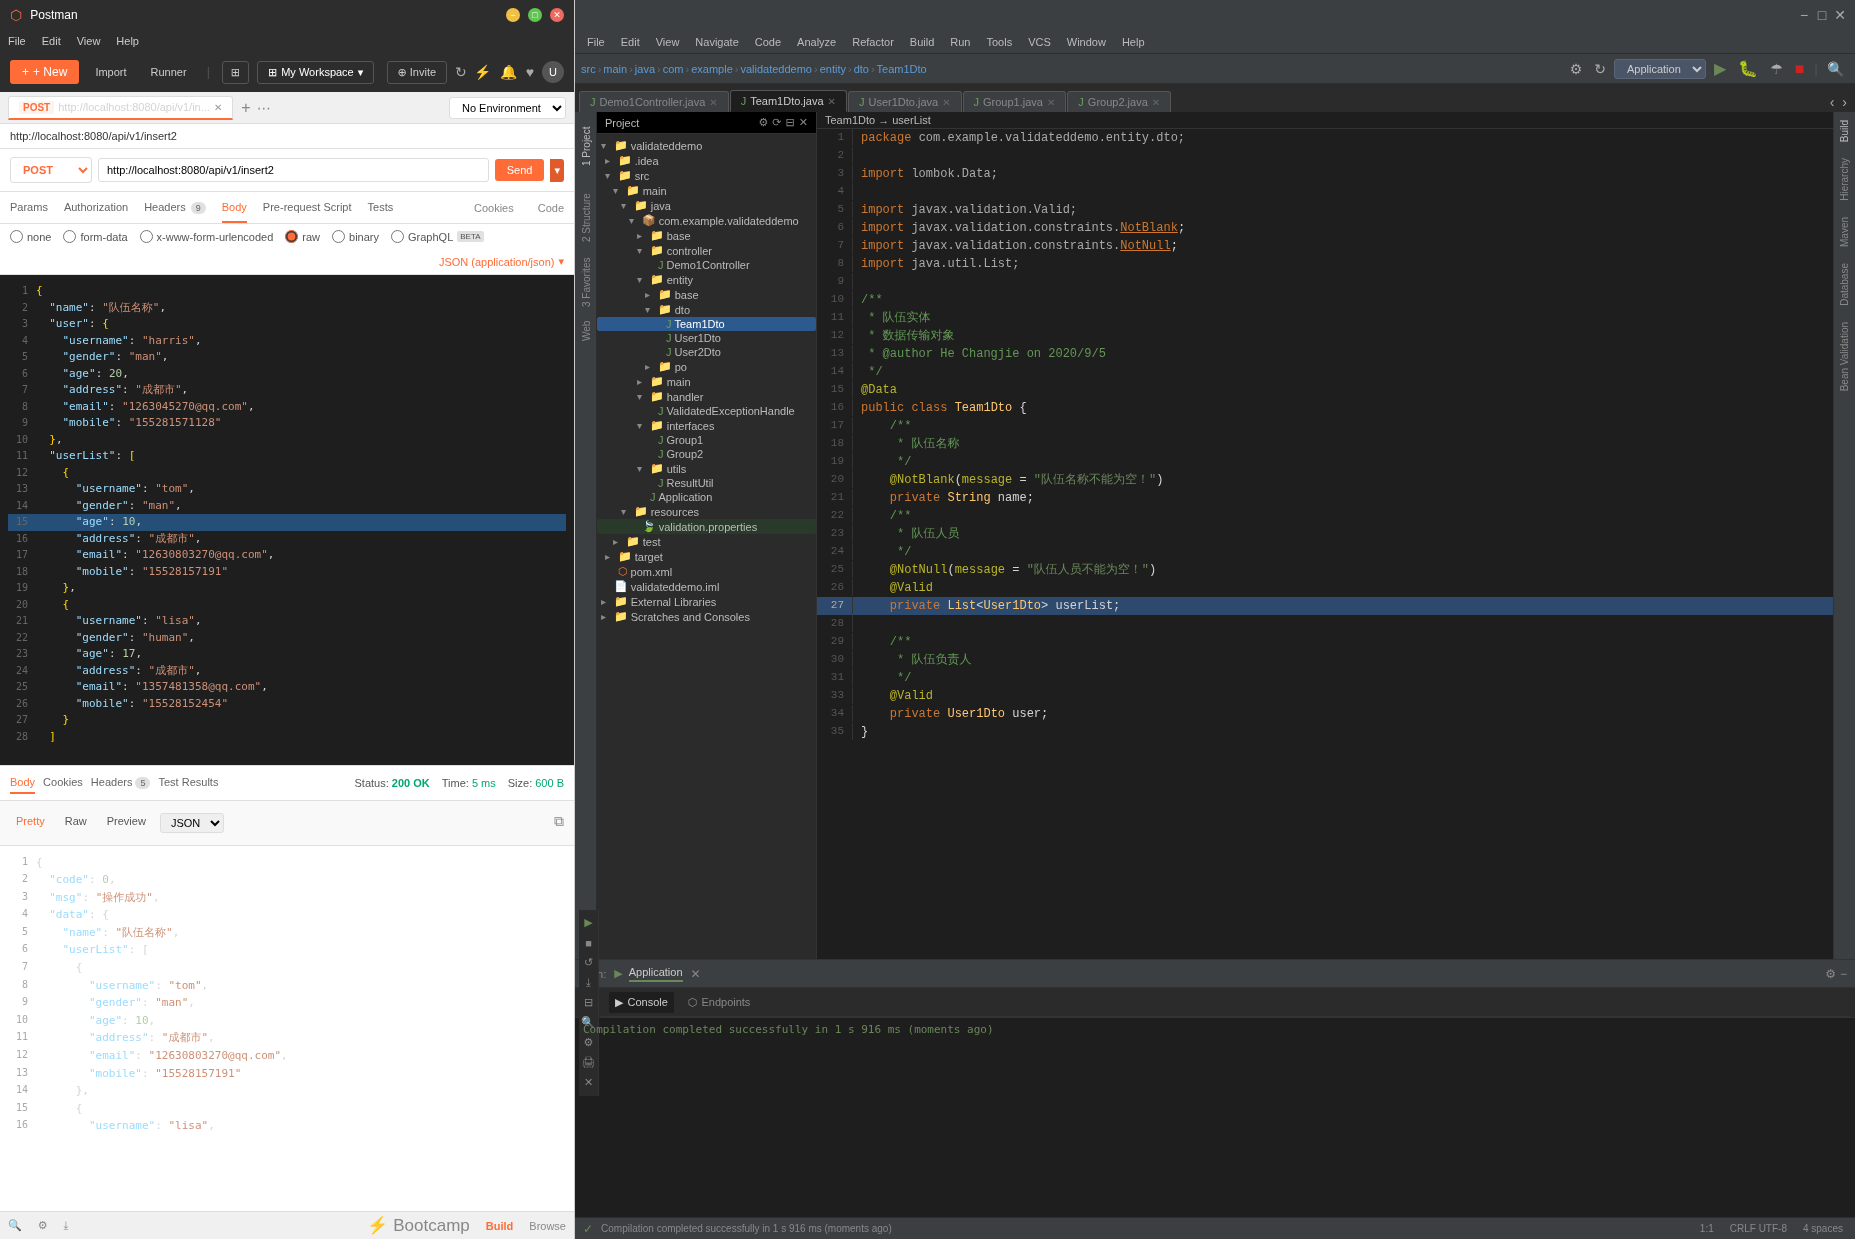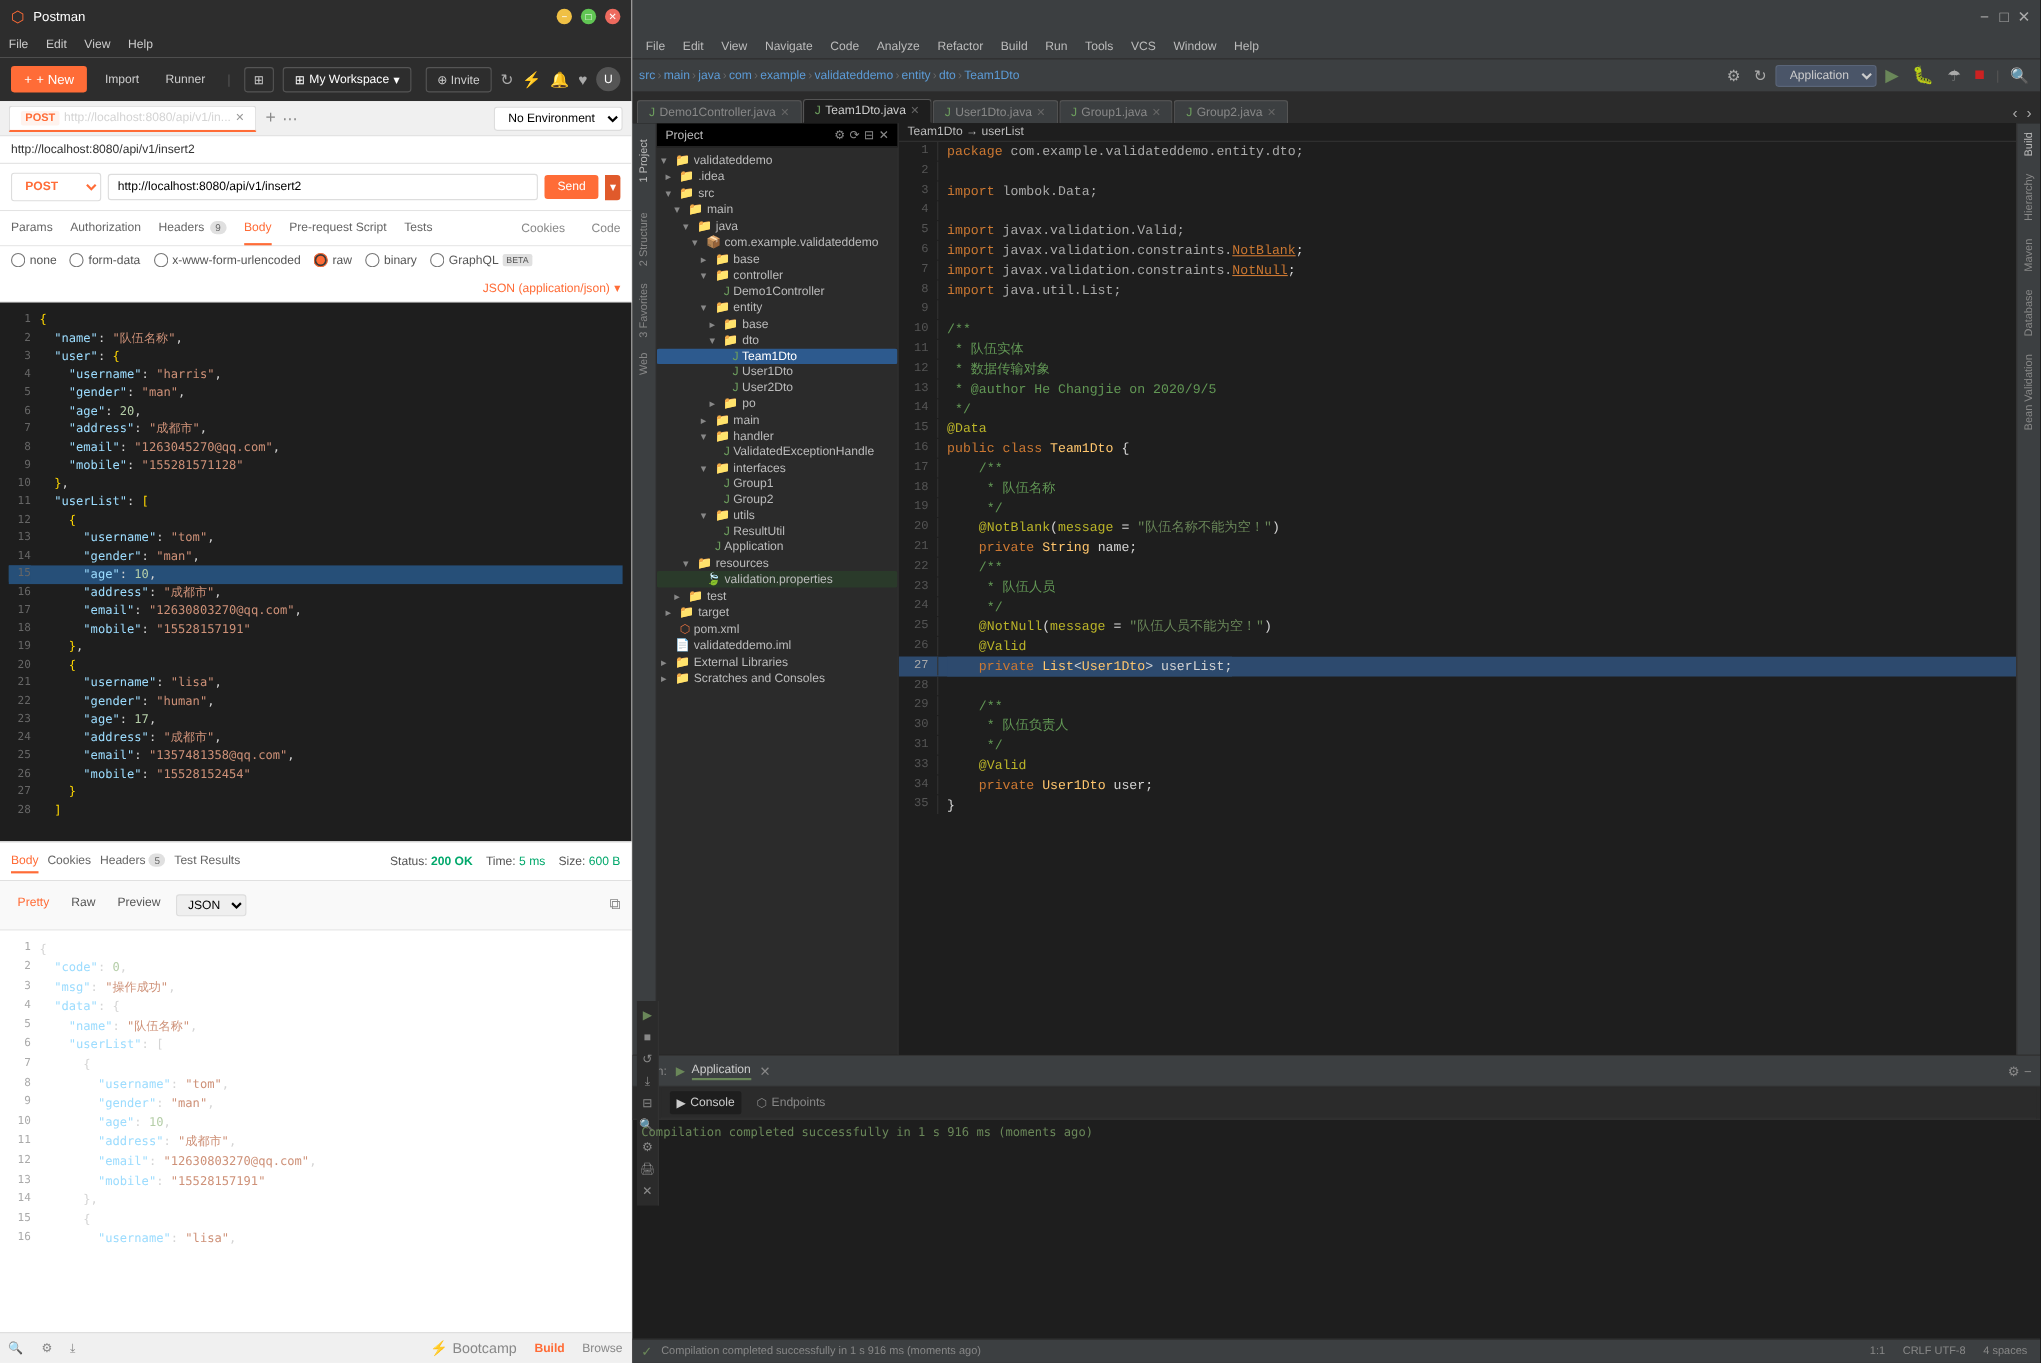--- a/index.html
+++ b/index.html
@@ -1012,21 +1012,21 @@
       <div style="display:flex;align-items:flex-start;">
           <span style="color:#aaa;min-width:20px;text-align:right;margin-right:8px;font-size:10px;">16</span>
           <span style="color:#d4d4d4;font-family:Consolas,monospace;font-size:11px;white-space:pre;">        <span style="color:#9cdcfe;">"username"</span>: <span style="color:#ce9178;">"lisa"</span>,</span>
         </div>
     </div>
 
     <div style="background:#f0f0f0;height:28px;display:flex;align-items:center;padding:0 8px;gap:16px;border-top:1px solid #ddd;">
       <span style="font-size:11px;color:#888;">🔍</span>
       <span style="font-size:11px;color:#888;">⚙</span>
       <span style="font-size:11px;color:#888;">⤓</span>
-      <span style="margin-left:auto;font-size:13px;color:#888;">⚡ Bootcamp</span>
+      <span style="margin-left:auto;font-size:17px;color:#888;">⚡ Bootcamp</span>
       <span style="font-size:11px;color:#ff6c37;font-weight:bold;cursor:pointer;">Build</span>
       <span style="font-size:11px;color:#888;">Browse</span>
     </div>
   </div>
 </div>
 
 <div id="intellij-panel">
 
   <div class="ide-titlebar">
     <div class="ide-win-controls">

